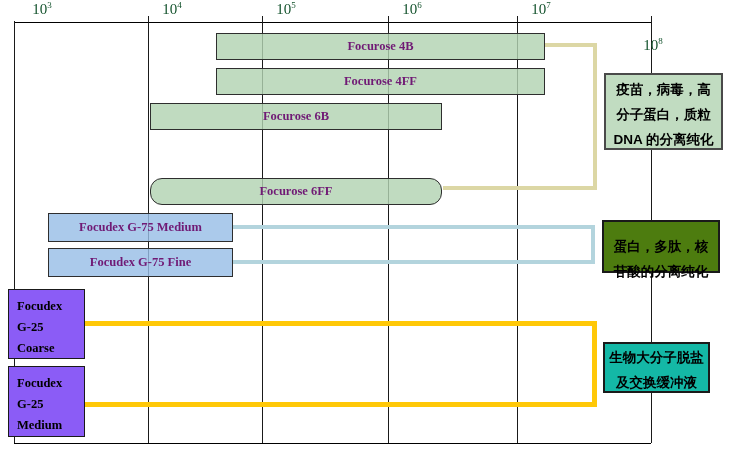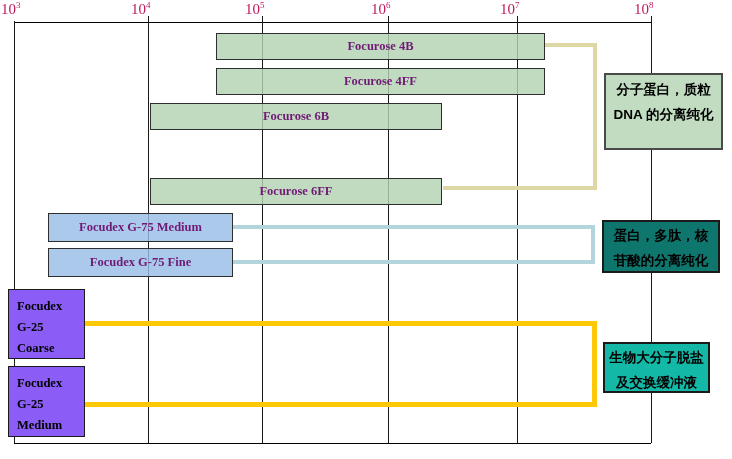--- a/index.html
+++ b/index.html
@@ -4,22 +4,22 @@
 <style>
   html,body{margin:0;padding:0;background:#fff;}
   .stage{
     position:relative;width:732px;height:459px;background:#fff;
     font-family:"Liberation Serif", serif;overflow:hidden;
   }
   
   .hline{position:absolute;height:0;border-top:1px solid #000;}
   .grid-v{position:absolute;width:0;border-left:1px solid #1a1a1a;}
   .tick-label{
-    position:absolute;top:0;height:20px;width:34px;
-    font-size:15px;color:#be185d;font-weight:normal;
+    position:absolute;top:0;height:20px;width:34px;text-align:center;
+    font-size:15px;color:#14532d;font-weight:normal;padding-left:24px;
   }
   .tick-label sup{font-size:9px;vertical-align:6px;}
   
   .bar{
     position:absolute;display:flex;align-items:center;justify-content:center;
     border:1px solid #2e2e2e;box-sizing:border-box;
   }
   .bar.green{background:rgba(178,211,178,0.82);}
   .bar.blue{background:rgba(153,190,231,0.82);}
   .bar-label{
@@ -39,21 +39,21 @@
   .seg.beige{background:#dcd7a5;}
   .seg.lblue{background:#b3d4dd;}
   .seg.gold{background:#ffc807;}
   
   .note{
     position:absolute;box-sizing:border-box;text-align:center;
     font-family:"Liberation Sans", sans-serif;
   }
   .note div{font-size:13.5px;font-weight:bold;color:#000;line-height:25px;white-space:nowrap;}
   .note.green{background:#c1dcc1;border:2px solid #4a4a4a;padding-top:2px;}
-  .note.blue{background:#0f766e;border:2px solid #1a1a1a;padding-top:1px;}
+  .note.blue{background:#4d7c0f;border:2px solid #1a1a1a;padding-top:12px;}
   .note.yellow{background:#14b8a6;border:2px solid #1a1a1a;padding-top:1px;}
 </style>
 </head>
 <body>
 
 <div class="stage">
 
   <div class="hline" style="left:14px;top:22px;width:637px;"></div>
   <div class="hline" style="left:14px;top:443px;width:637px;"></div>
 
@@ -62,21 +62,21 @@
   <div class="grid-v" style="left:262px;top:16px;height:427px;"></div>
   <div class="grid-v" style="left:388px;top:16px;height:427px;"></div>
   <div class="grid-v" style="left:517px;top:16px;height:427px;"></div>
   <div class="grid-v" style="left:651px;top:16px;height:427px;"></div>
 
   <div class="tick-label" style="left:1px;"><span>10</span><sup>3</sup></div>
   <div class="tick-label" style="left:131px;"><span>10</span><sup>4</sup></div>
   <div class="tick-label" style="left:245px;"><span>10</span><sup>5</sup></div>
   <div class="tick-label" style="left:371px;"><span>10</span><sup>6</sup></div>
   <div class="tick-label" style="left:500px;"><span>10</span><sup>7</sup></div>
-  <div class="tick-label" style="left:634px;"><span>10</span><sup>8</sup></div>
+  <div class="tick-label" style="left:612px;margin-top:36px;"><span>10</span><sup>8</sup></div>
 
   <div class="seg beige" style="left:545px;top:43px;width:52px;height:4px;"></div>
   <div class="seg beige" style="left:593px;top:43px;width:4px;height:147px;"></div>
   <div class="seg beige" style="left:443px;top:186px;width:154px;height:4px;"></div>
 
   <div class="seg lblue" style="left:233px;top:225px;width:362px;height:4px;"></div>
   <div class="seg lblue" style="left:591px;top:225px;width:4px;height:39px;"></div>
   <div class="seg lblue" style="left:233px;top:260px;width:362px;height:4px;"></div>
 
   <div class="seg gold" style="left:84px;top:321px;width:513px;height:5px;"></div>
@@ -85,21 +85,21 @@
 
   <div class="bar green" style="left:216px;top:33px;width:329px;height:27px;">
     <span class="bar-label">Focurose 4B</span>
   </div>
   <div class="bar green" style="left:216px;top:68px;width:329px;height:27px;">
     <span class="bar-label">Focurose 4FF</span>
   </div>
   <div class="bar green" style="left:150px;top:103px;width:292px;height:27px;">
     <span class="bar-label">Focurose 6B</span>
   </div>
-  <div class="bar green" style="left:150px;top:178px;width:292px;height:27px;">
+  <div class="bar green" style="left:150px;top:178px;width:292px;height:27px;border-radius:12px;">
     <span class="bar-label">Focurose 6FF</span>
   </div>
   <div class="bar blue" style="left:48px;top:213px;width:185px;height:29px;">
     <span class="bar-label">Focudex G-75 Medium</span>
   </div>
   <div class="bar blue" style="left:48px;top:248px;width:185px;height:29px;">
     <span class="bar-label">Focudex G-75 Fine</span>
   </div>
 
   <div class="gbox" style="left:8px;top:289px;width:77px;height:70px;">
@@ -107,20 +107,21 @@
     <div>G-25</div>
     <div>Coarse</div>
   </div>
   <div class="gbox" style="left:8px;top:366px;width:77px;height:71px;">
     <div>Focudex</div>
     <div>G-25</div>
     <div>Medium</div>
   </div>
 
   <div class="note green" style="left:604px;top:73px;width:119px;height:77px;">
+    <div>疫苗，病毒，高</div>
     <div>分子蛋白，质粒</div>
     <div>DNA 的分离纯化</div>
   </div>
   <div class="note blue" style="left:602px;top:220px;width:118px;height:53px;">
     <div>蛋白，多肽，核</div>
     <div>苷酸的分离纯化</div>
   </div>
   <div class="note yellow" style="left:603px;top:342px;width:107px;height:51px;">
     <div>生物大分子脱盐</div>
     <div>及交换缓冲液</div>

